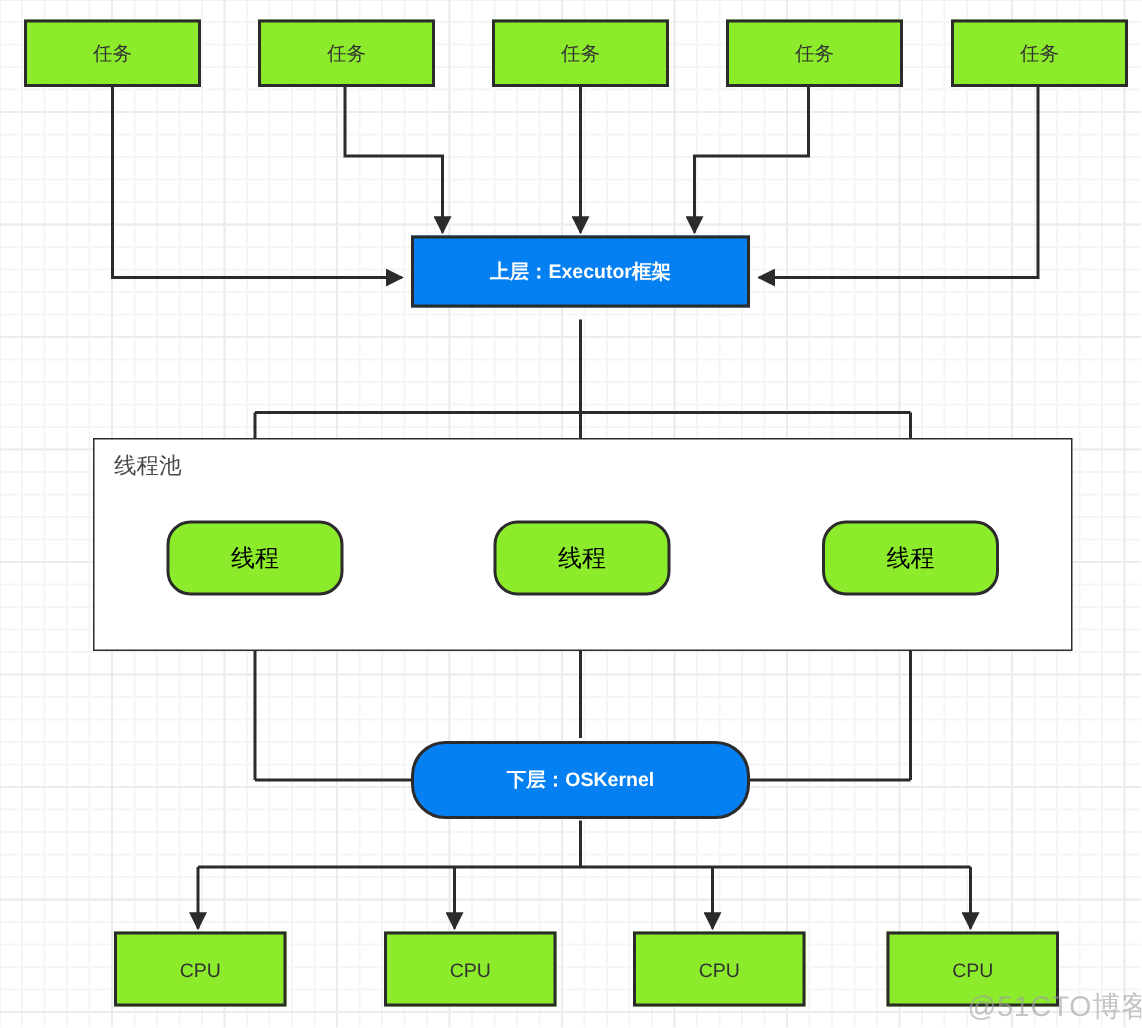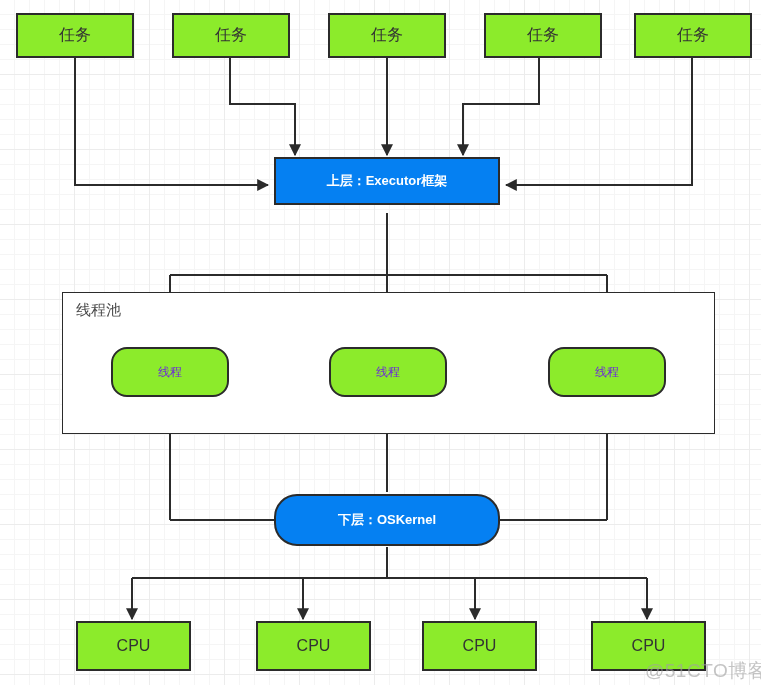--- a/index.html
+++ b/index.html
@@ -35,32 +35,32 @@
     box-sizing: border-box;
     display: flex;
     align-items: center;
     justify-content: center;
     border: 2px solid #2b2b2b;
     white-space: nowrap;
   }
   .node-green {
     background: #8ceb2b;
     color: #333333;
-    font-size: 16px;
+    font-size: 13px;
   }
   .node-blue {
     background: #0580f2;
     color: #ffffff;
     font-size: 13px;
     font-weight: bold;
   }
   .node-thread {
     background: #8ceb2b;
-    color: #6d28d9;
-    font-size: 12px;
+    color: #000000;
+    font-size: 16px;
     border-radius: 16px;
   }
   .container-box {
     position: absolute;
     box-sizing: border-box;
     border: 1.5px solid #2b2b2b;
     background: #ffffff;
   }
   .container-label {
     position: absolute;

